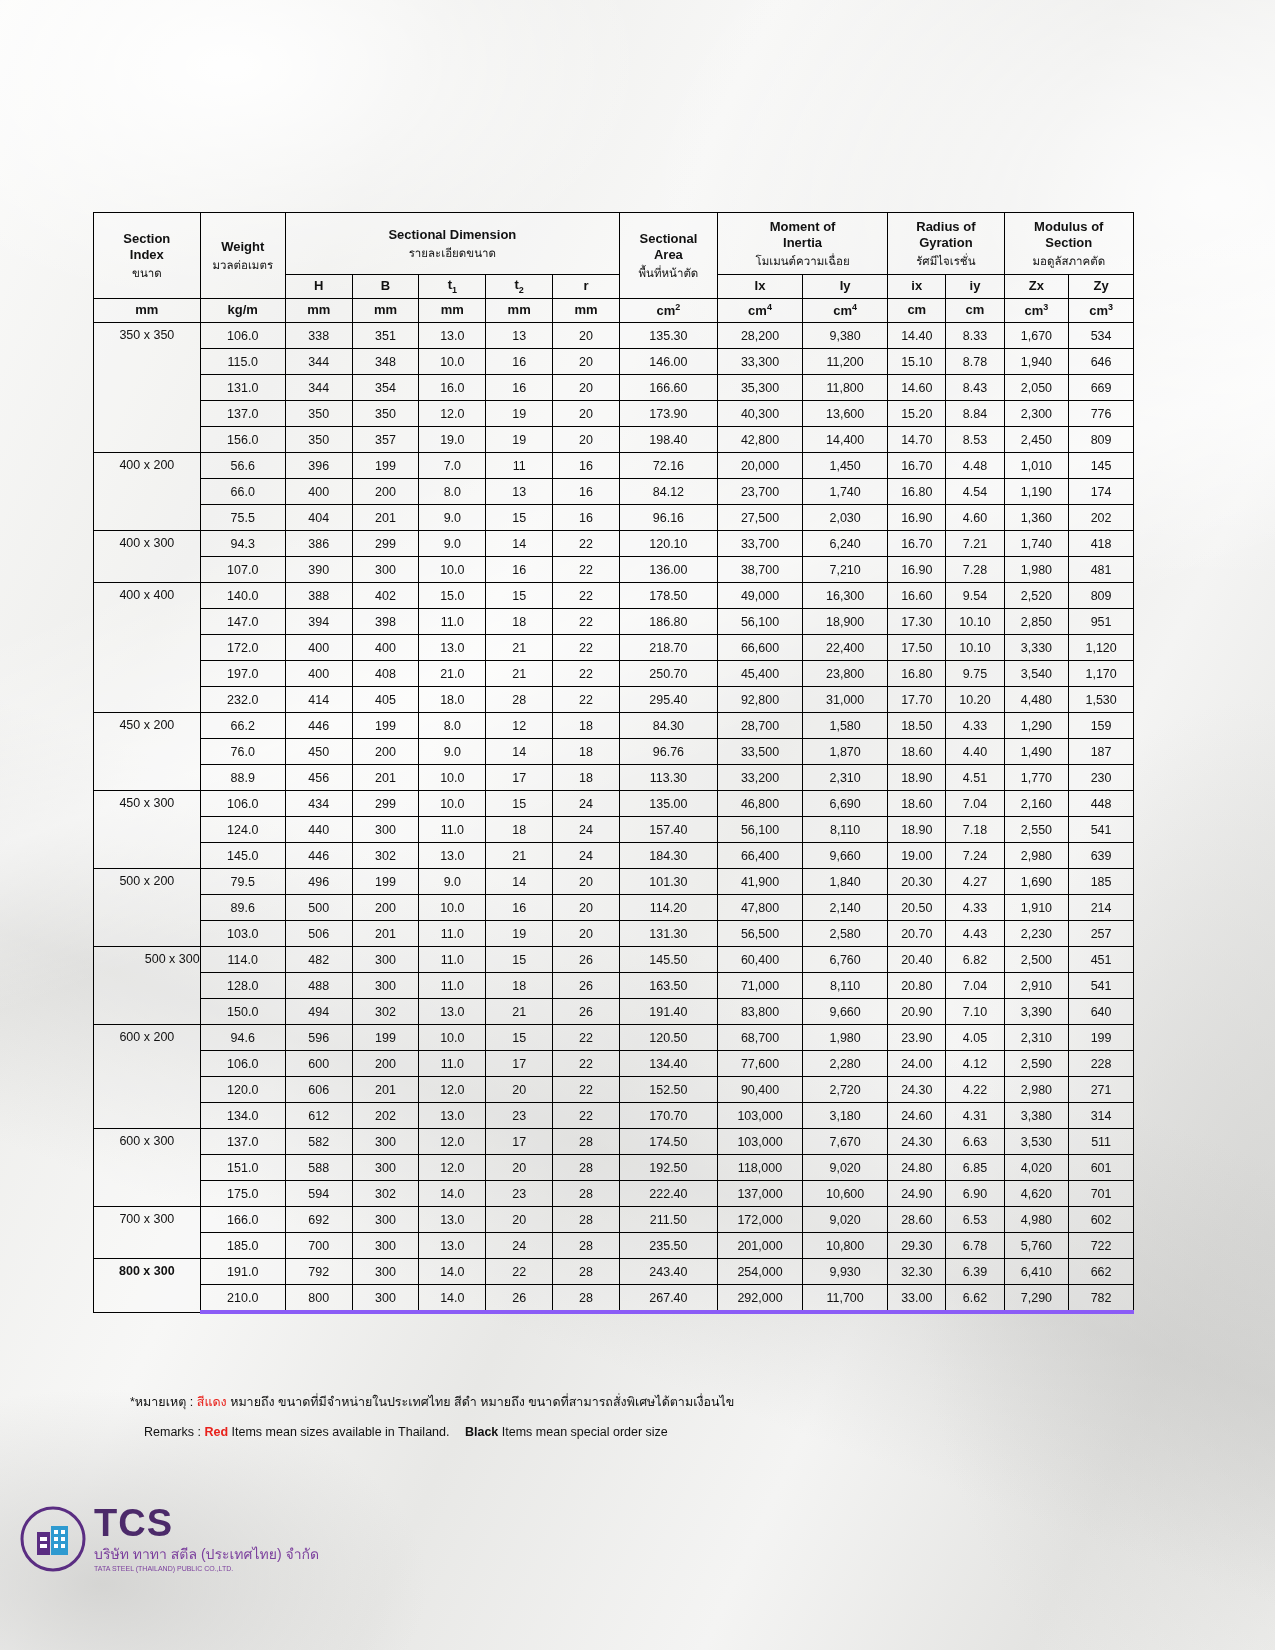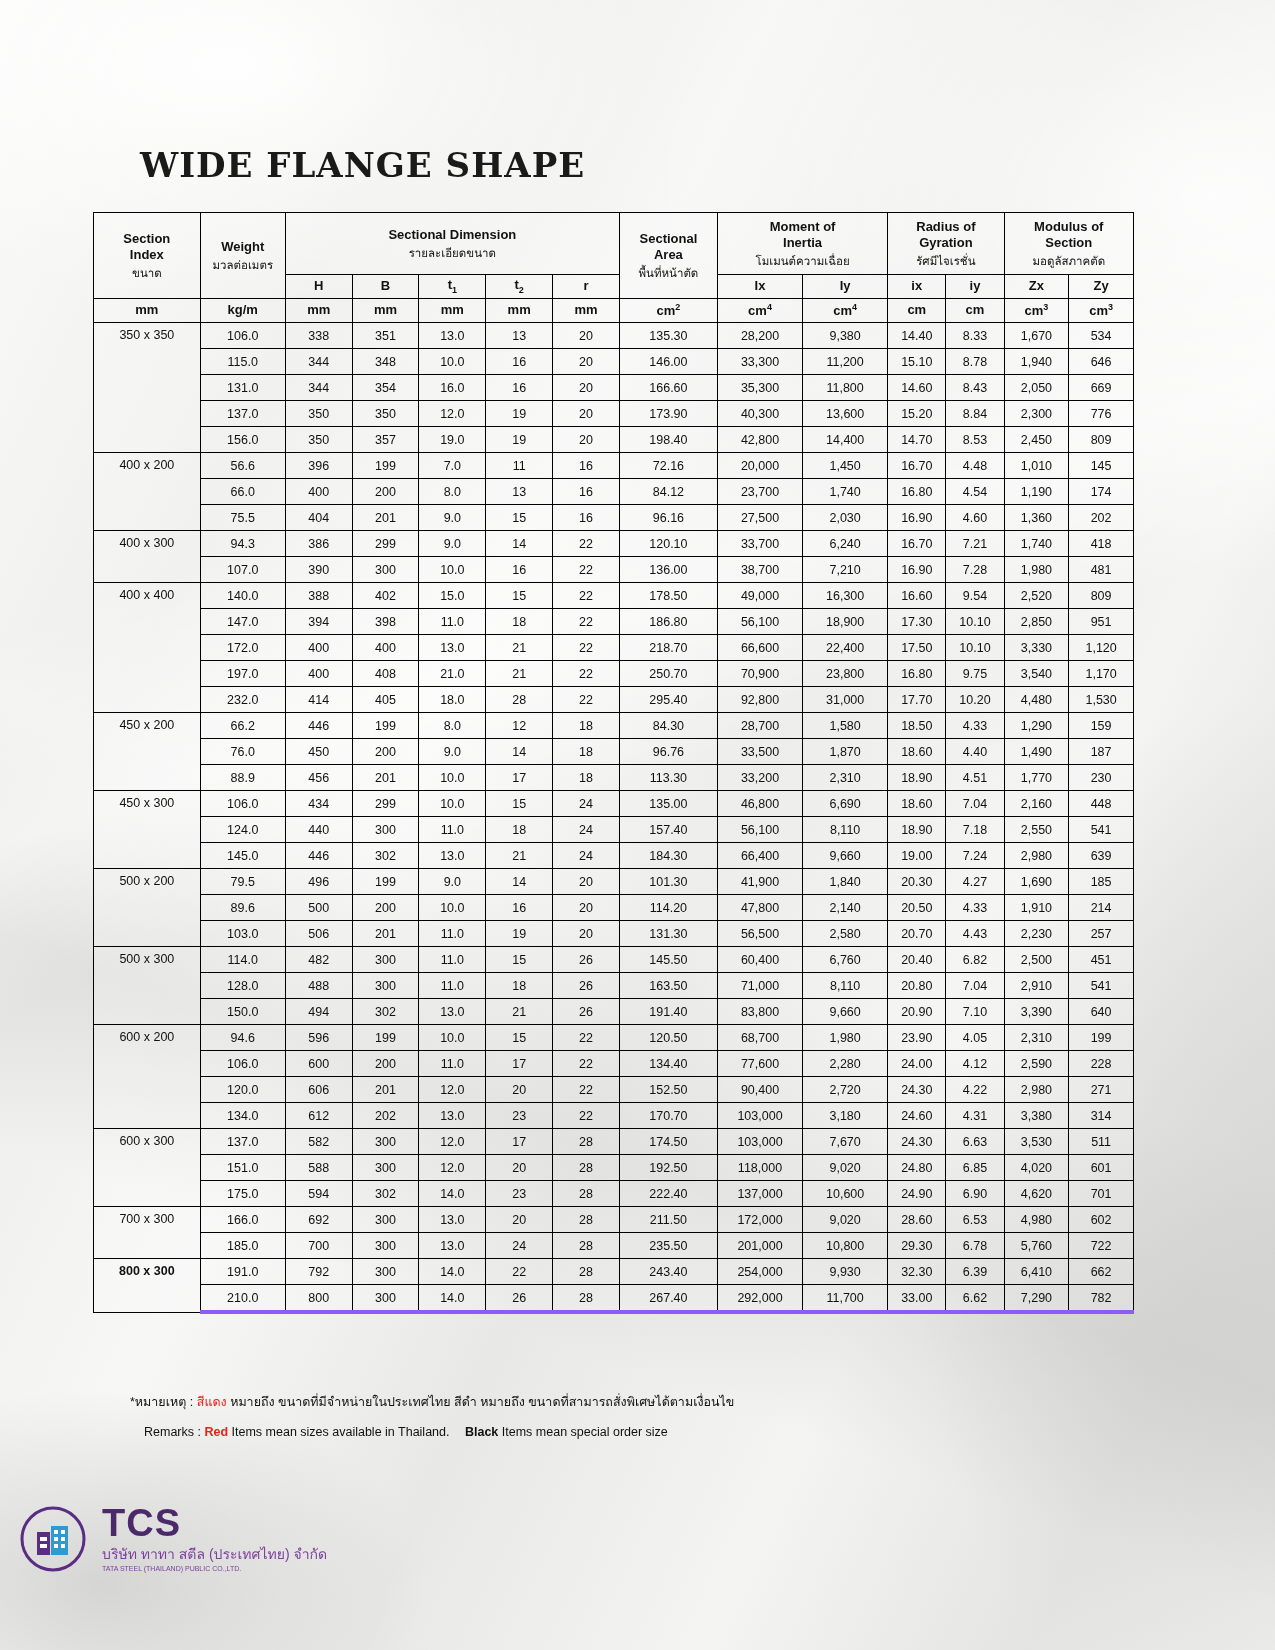--- a/index.html
+++ b/index.html
@@ -134,21 +134,21 @@
     display: flex;
     align-items: center;
   }
   .logo-mark {
     width: 66px;
     height: 66px;
     position: relative;
     flex: none;
   }
   .logo-text {
-    margin-left: 16px;
+    margin-left: 8px;
   }
   .logo-tcs {
     font-family: "Liberation Sans", sans-serif;
     font-weight: bold;
     font-size: 38px;
     color: #4c2a6a;
     letter-spacing: 1px;
     line-height: 1;
   }
   .logo-th {
@@ -163,21 +163,20 @@
     line-height: 1.35;
   }
 </style>
 </head>
 <body>
 
 <div class="bg"></div>
 
 <div class="page">
 
-  <div class="title">WIDE FLANGE SHAPE</div>
 
   <div class="table-wrap">
     <table class="spec">
       <thead>
         <tr class="hdr-main">
           <th rowspan="2" style="width:98px">
             <span>Section</span><br>
             <span>Index</span>
             <span class="th-thai">ขนาด</span>
           </th>
@@ -441,21 +440,21 @@
             <td class="red">1,120</td>
           </tr>
           <tr>
             <td class="black">197.0</td>
             <td class="black">400</td>
             <td class="black">408</td>
             <td class="black">21.0</td>
             <td class="black">21</td>
             <td class="black">22</td>
             <td class="black">250.70</td>
-            <td class="black">70,900</td>
+            <td class="black">45,400</td>
             <td class="black">23,800</td>
             <td class="black">16.80</td>
             <td class="black">9.75</td>
             <td class="black">3,540</td>
             <td class="black">1,170</td>
           </tr>
           <tr>
             <td class="black">232.0</td>
             <td class="black">414</td>
             <td class="black">405</td>
@@ -602,21 +601,21 @@
             <td class="black">20</td>
             <td class="black">131.30</td>
             <td class="black">56,500</td>
             <td class="black">2,580</td>
             <td class="black">20.70</td>
             <td class="black">4.43</td>
             <td class="black">2,230</td>
             <td class="black">257</td>
           </tr>
           <tr class="grp-top">
-            <td class="idx" rowspan="3" style="vertical-align: top; padding-top: 5px;">500 x 300</td>
+            <td class="idx" rowspan="3" style="vertical-align: top; padding-top: 5px; text-align: right;">500 x 300</td>
             <td class="black">114.0</td>
             <td class="black">482</td>
             <td class="black">300</td>
             <td class="black">11.0</td>
             <td class="black">15</td>
             <td class="black">26</td>
             <td class="black">145.50</td>
             <td class="black">60,400</td>
             <td class="black">6,760</td>
             <td class="black">20.40</td>

